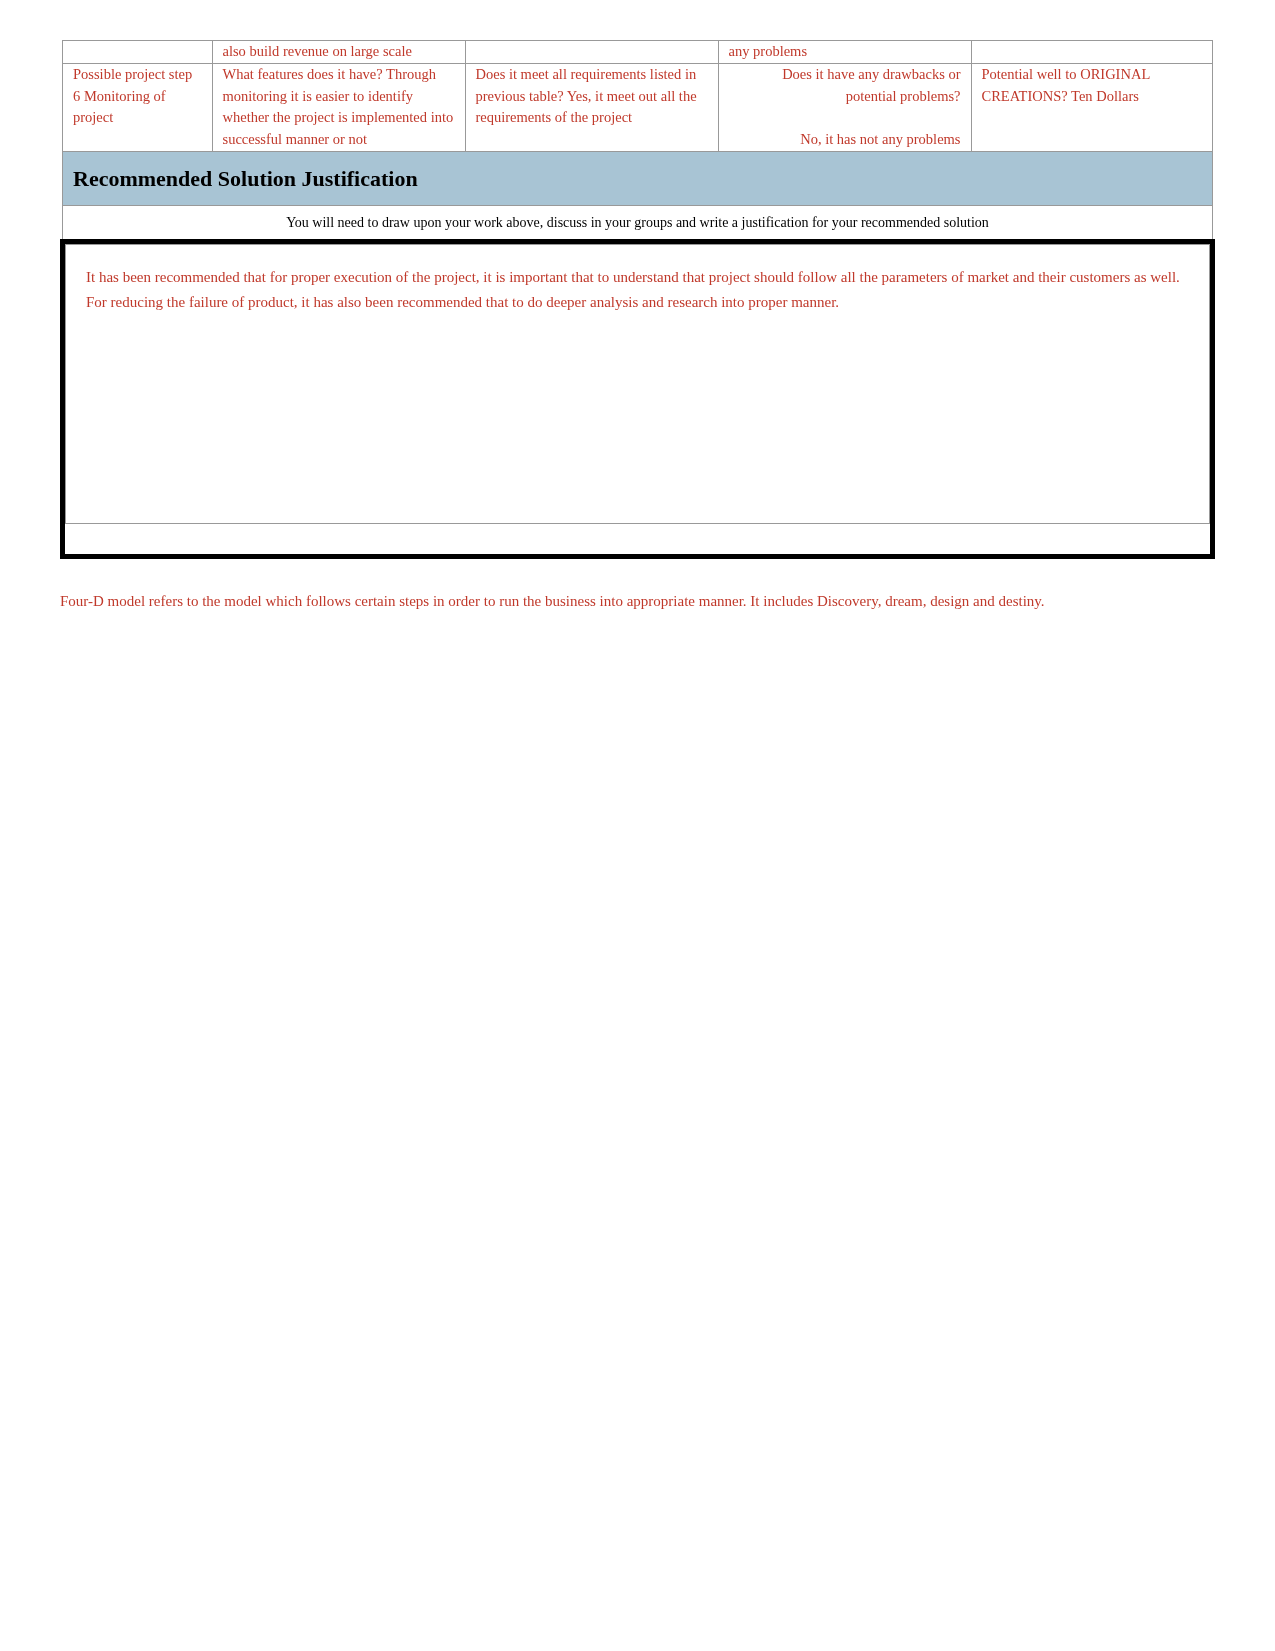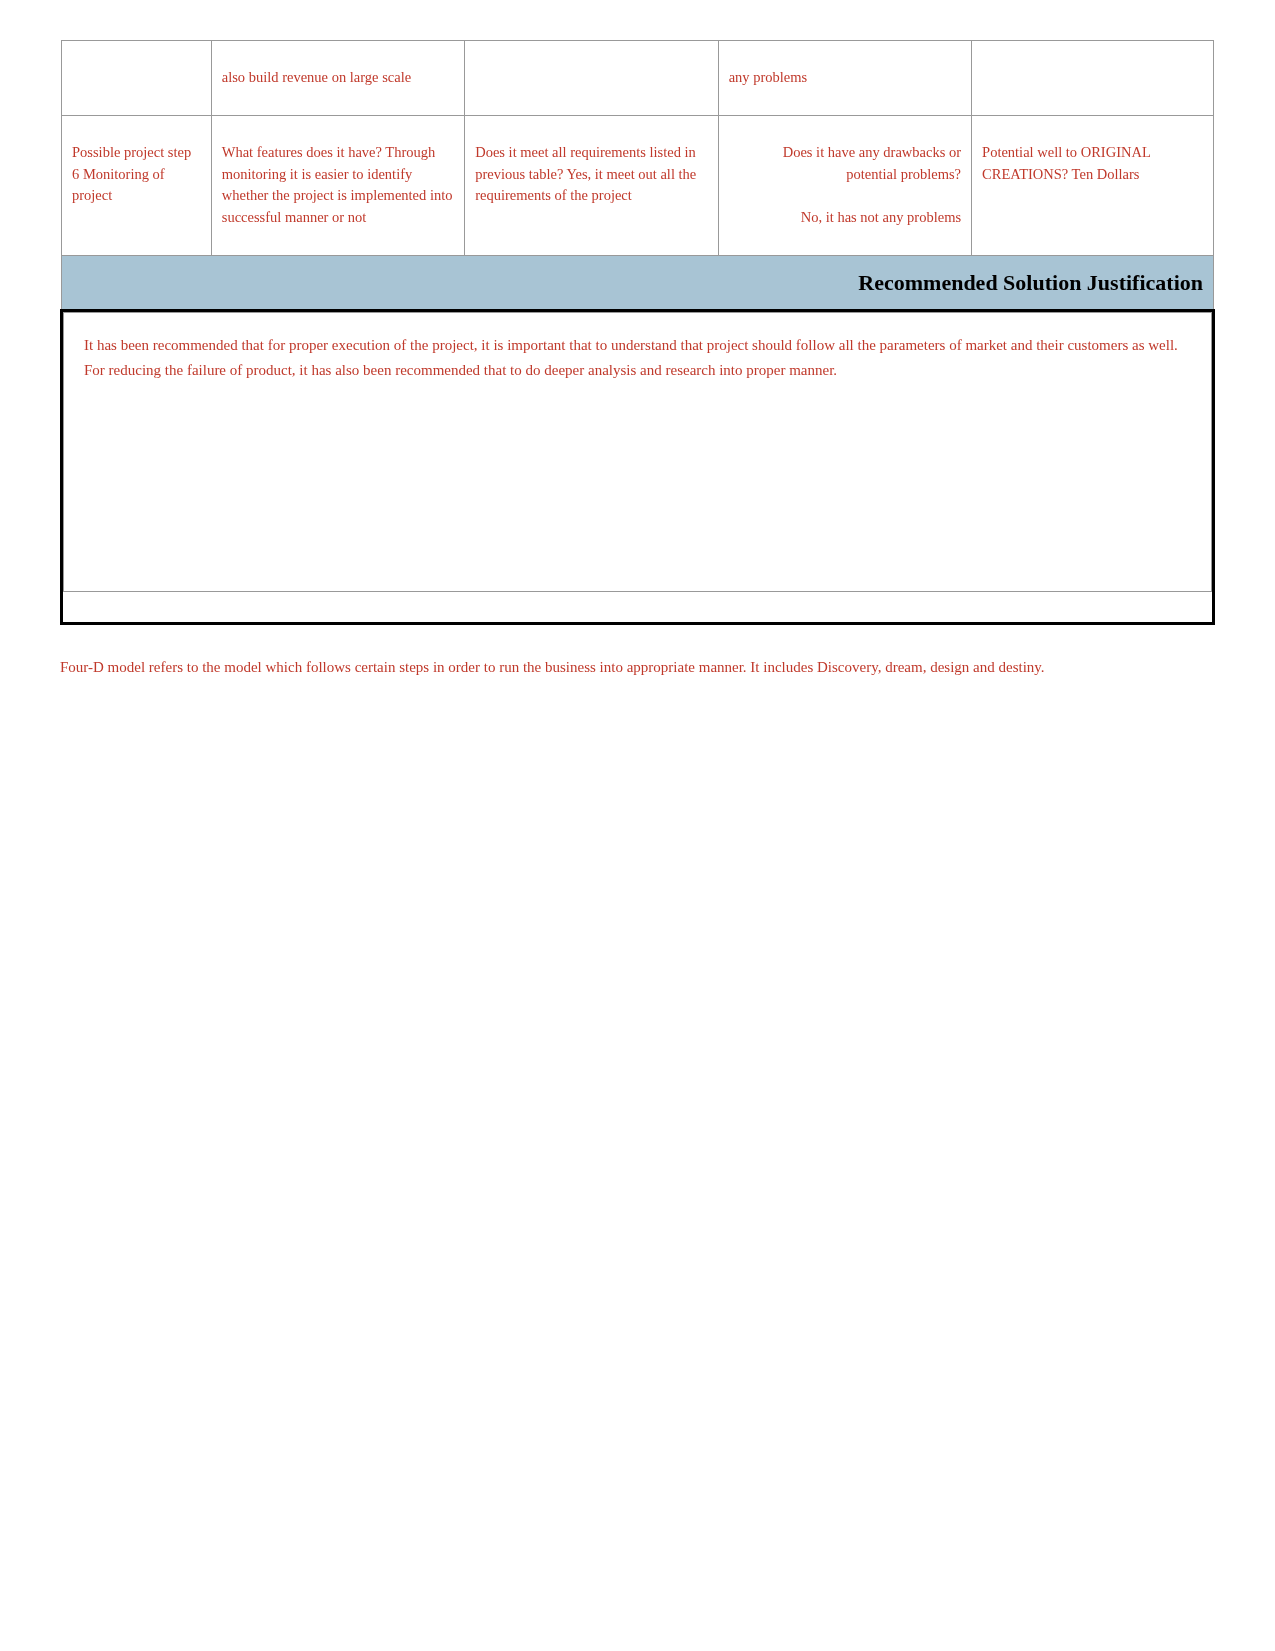--- a/index.html
+++ b/index.html
@@ -18,36 +18,36 @@
     }
 
     .main-table {
       width: 100%;
       border-collapse: collapse;
       margin-bottom: 0;
     }
 
     .main-table td {
       border: 1px solid #999;
-      padding: 26px 10px;
+      padding: 0 10px;
       vertical-align: top;
       color: #c0392b;
       font-size: 14.5px;
       line-height: 1.5;
     }
 
     .main-table td.col1 { width: 13%; }
     .main-table td.col2 { width: 22%; }
     .main-table td.col3 { width: 22%; }
     .main-table td.col4 { width: 22%; }
     .main-table td.col5 { width: 21%; }
 
     .recommended-header-row td {
       background-color: #a8c4d4;
-      text-align: right;
+      text-align: left;
       padding: 10px;
       border: 1px solid #999;
     }
 
     .recommended-title {
       font-size: 22px;
       font-weight: bold;
       color: #000;
     }
 
@@ -116,23 +116,28 @@
         Potential well to ORIGINAL CREATIONS? Ten Dollars
       </td>
     </tr>
 
     <tr class="recommended-header-row">
       <td colspan="5">
         <span class="recommended-title">Recommended Solution Justification</span>
       </td>
     </tr>
 
+    <tr class="recommended-subtitle-row">
+      <td colspan="5">
+        <span>You will need to draw upon your work above, discuss in your groups and write a justification for your recommended solution</span>
+      </td>
+    </tr>
 
     <tr>
-      <td colspan="5" style="border:3px solid #000000; padding:0;">
+      <td colspan="5" style="border:5px solid #000000; padding:0;">
         <div class="justification-box">
           <p class="justification-text">It has been recommended that for proper execution of the project, it is important that to understand that project should follow all the parameters of market and their customers as well. For reducing the failure of product, it has also been recommended that to do deeper analysis and research into proper manner.</p>
         </div>
       </td>
     </tr>
   </tbody>
     </table>
 </div>
 
 <div style="margin-top: 30px;">

